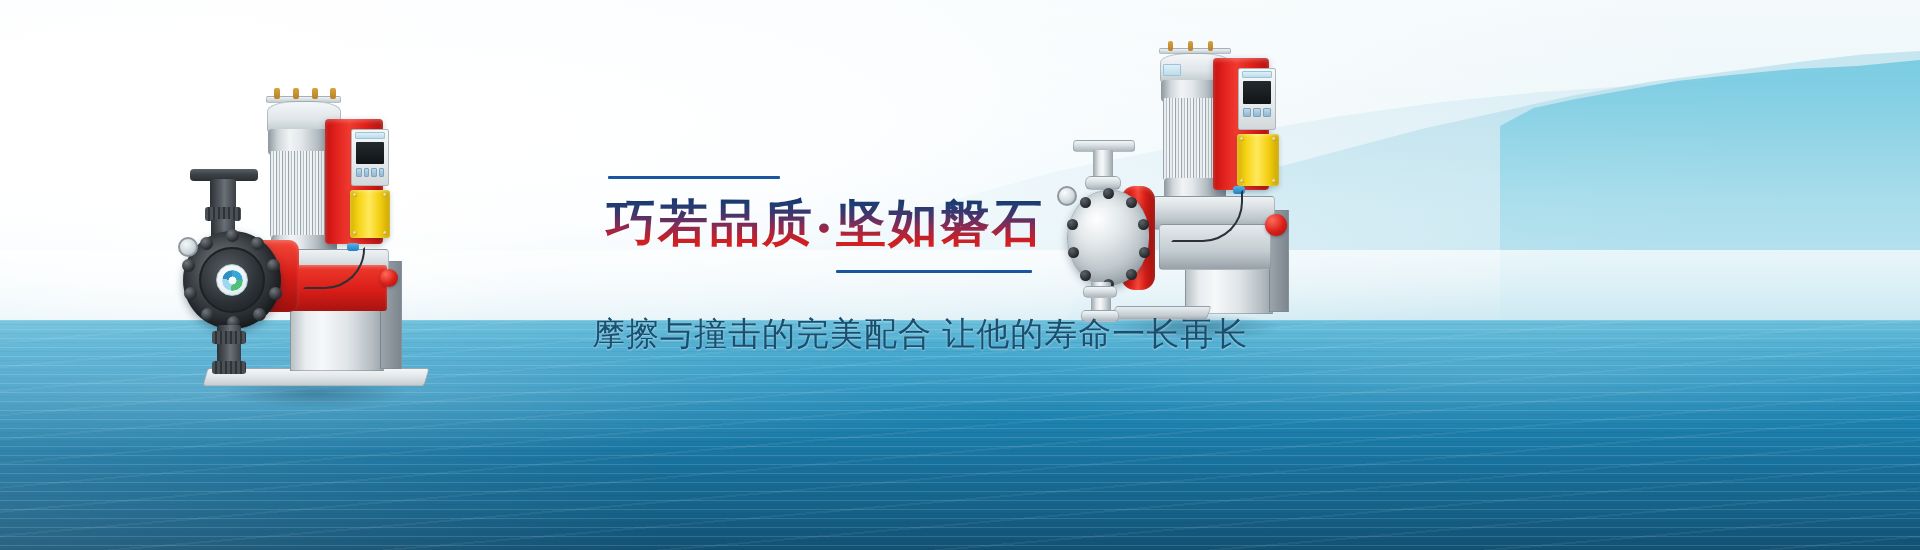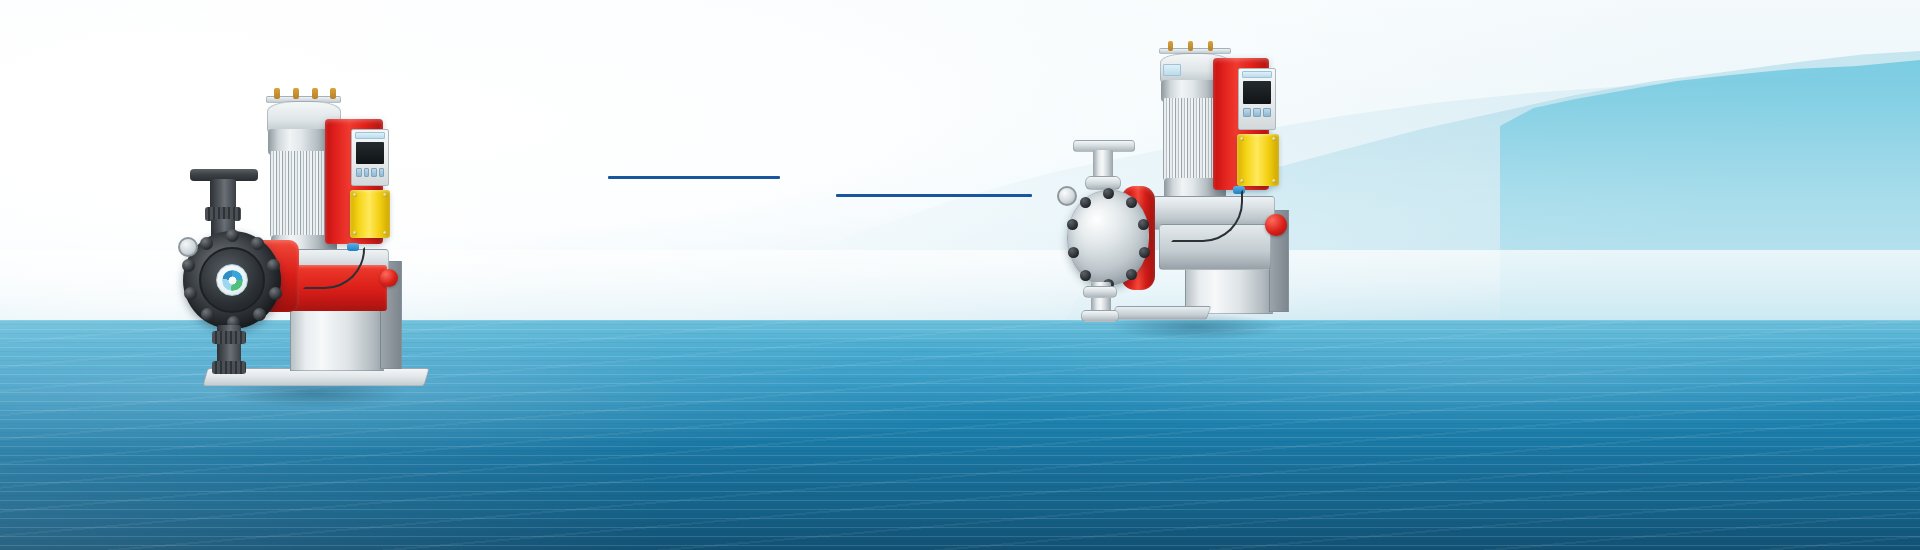--- a/index.html
+++ b/index.html
@@ -529,17 +529,21 @@
 
     <div class="ss-gauge" style="left:2px; top:148px; width:20px; height:20px;"></div>
 
     <div class="ss-pipe" style="left:36px; top:244px; width:20px; height:40px;"></div>
     <div class="ss-flange" style="left:28px; top:248px; width:34px; height:12px; border-radius:5px;"></div>
     <div class="ss-flange" style="left:26px; top:272px; width:38px; height:12px; border-radius:5px;"></div>
   </div>
 
   <div class="copy">
     <div class="rule rule-top"></div>
+    <div class="headline">
+      <span>巧若品质</span><span class="dot">•</span><span>坚如磐石</span>
+    </div>
     <div class="rule rule-bottom"></div>
   </div>
 
+  <div class="subhead">摩擦与撞击的完美配合  让他的寿命一长再长</div>
 
 </div>
 
 </body></html>

